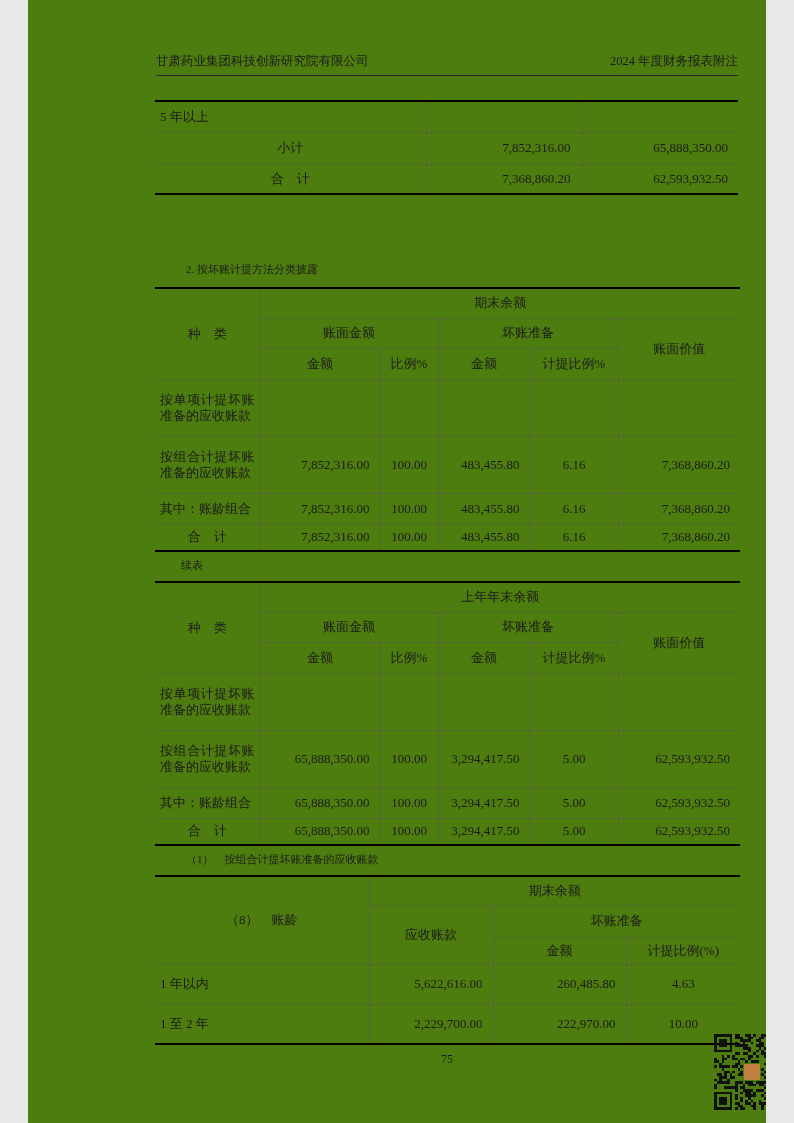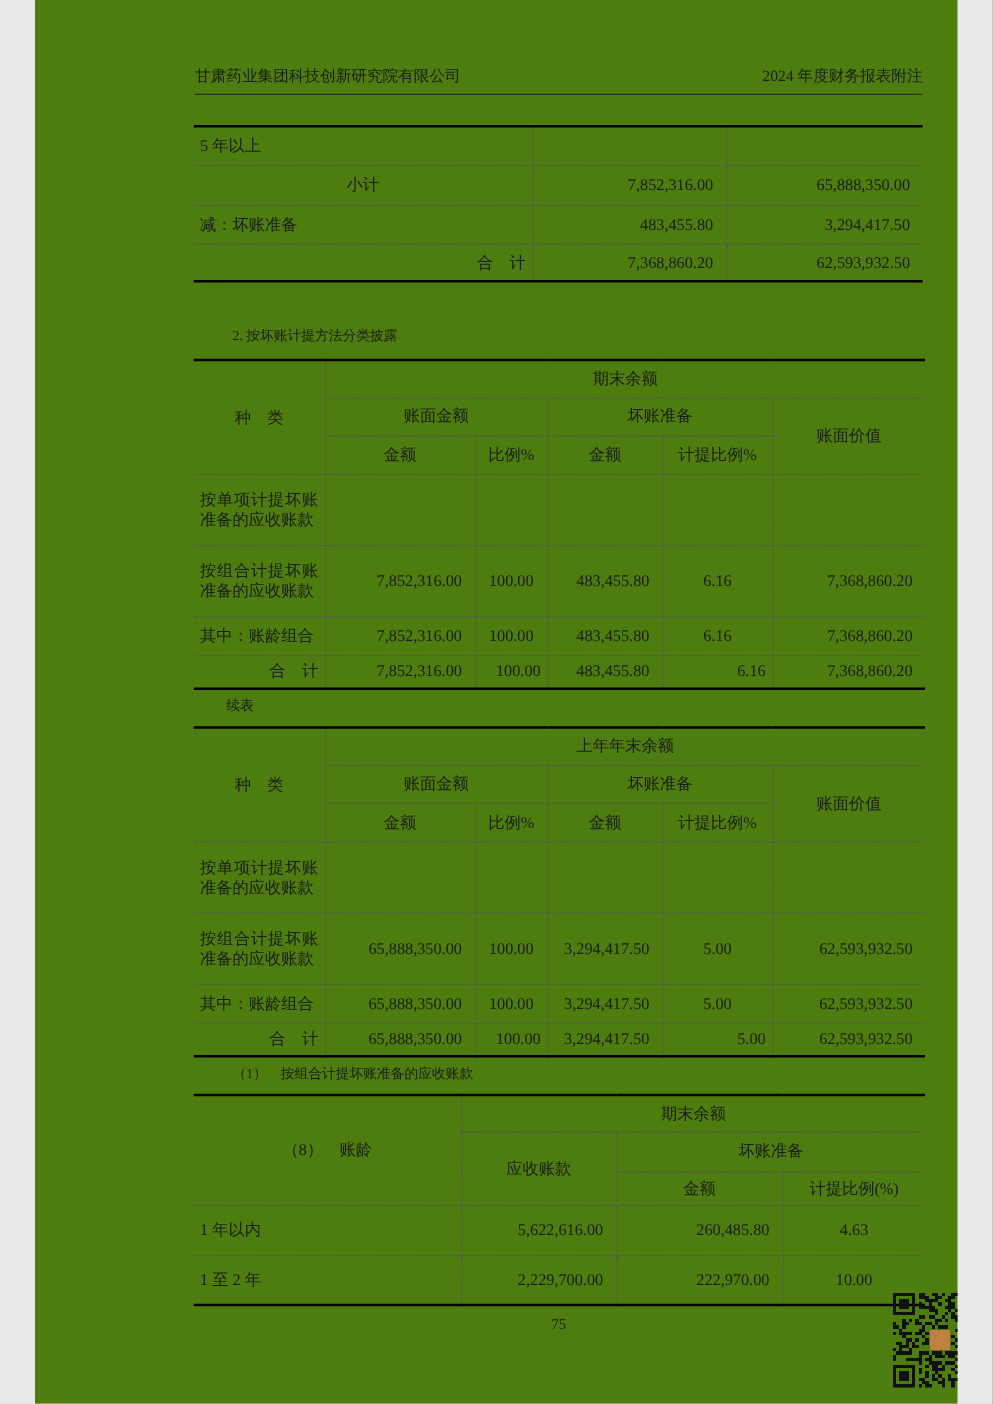--- a/index.html
+++ b/index.html
@@ -22,21 +22,21 @@
     font-size:13px;line-height:16px;
   }
   table.tbl th,table.tbl td{
     border:1px dotted #555;font-weight:normal;padding:1px 5px;
     vertical-align:middle;overflow:hidden;
   }
   .ctr{text-align:center;}
   .lft{text-align:left;}
   .num{text-align:right;padding-right:10px !important;}
   .jst{text-align:justify;padding:2px 5px !important;}
-  .bold, .bold td{font-weight:bold;text-align:right;}
+  .bold, .bold td{font-weight:bold;}
   
   .t1{left:127px;top:100px;width:583px;}
   .t2{left:127px;top:287px;width:585px;}
   .t3{left:127px;top:581px;width:585px;}
   .t4{left:127px;top:875px;width:585px;}
   
   .note{position:absolute;font-size:11px;line-height:17px;}
   .note-a{left:158px;top:261px;}
   .note-b{left:153px;top:557px;}
   .note-c{left:158px;top:851px;}
@@ -64,25 +64,20 @@
     <tbody>
     <tr style="height:31px">
       <td class="lft">5 年以上</td>
       <td class="num"></td>
       <td class="num"></td>
     </tr>
     <tr style="height:32px">
       <td class="ctr">小计</td>
       <td class="num">7,852,316.00</td>
       <td class="num">65,888,350.00</td>
-    </tr>
-    <tr style="height:31px">
-      <td class="lft">减：坏账准备</td>
-      <td class="num">483,455.80</td>
-      <td class="num">3,294,417.50</td>
     </tr>
     <tr style="height:30px" class="bold">
       <td class="ctr">合　计</td>
       <td class="num">7,368,860.20</td>
       <td class="num">62,593,932.50</td>
     </tr>
   </tbody>
     </table>
 
   <div class="note note-a">2. 按坏账计提方法分类披露</div>

